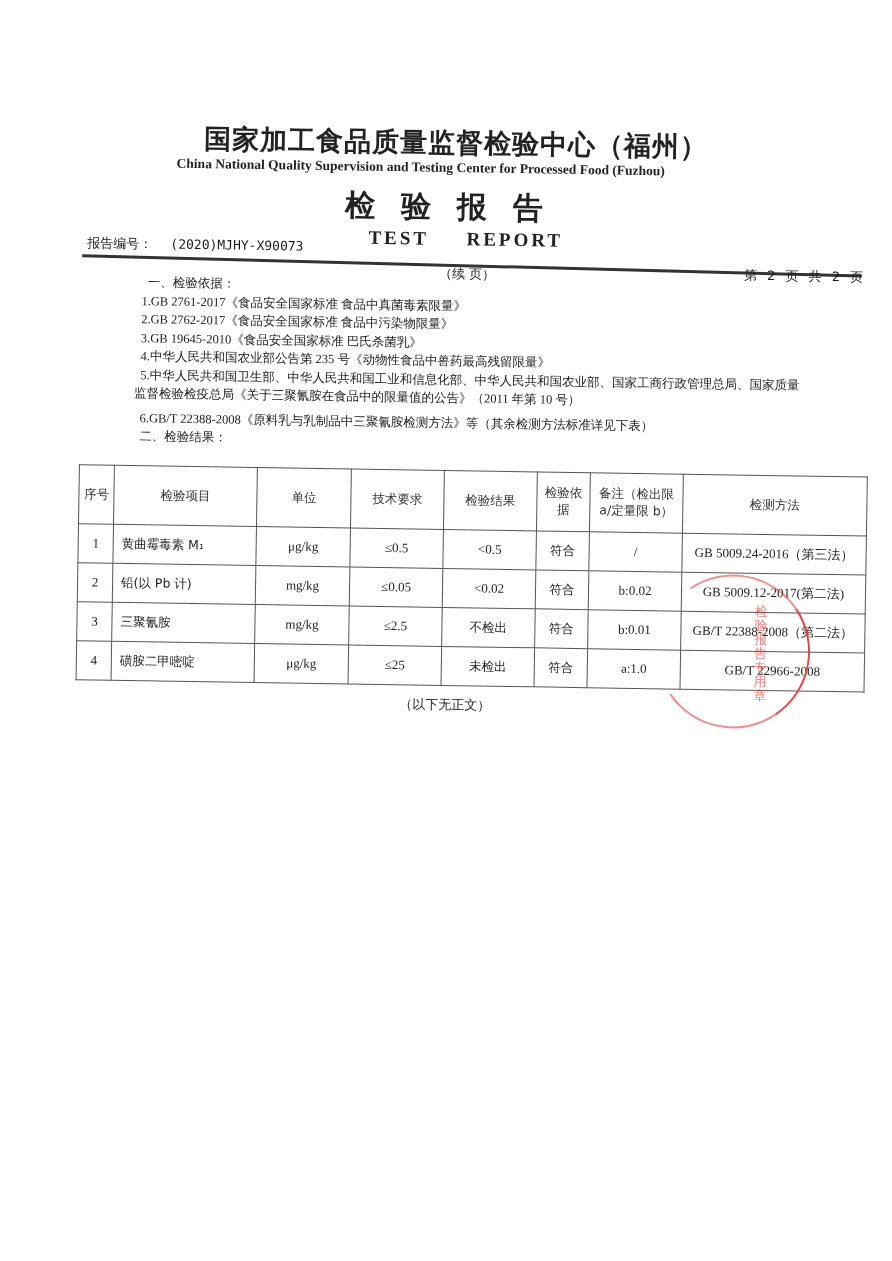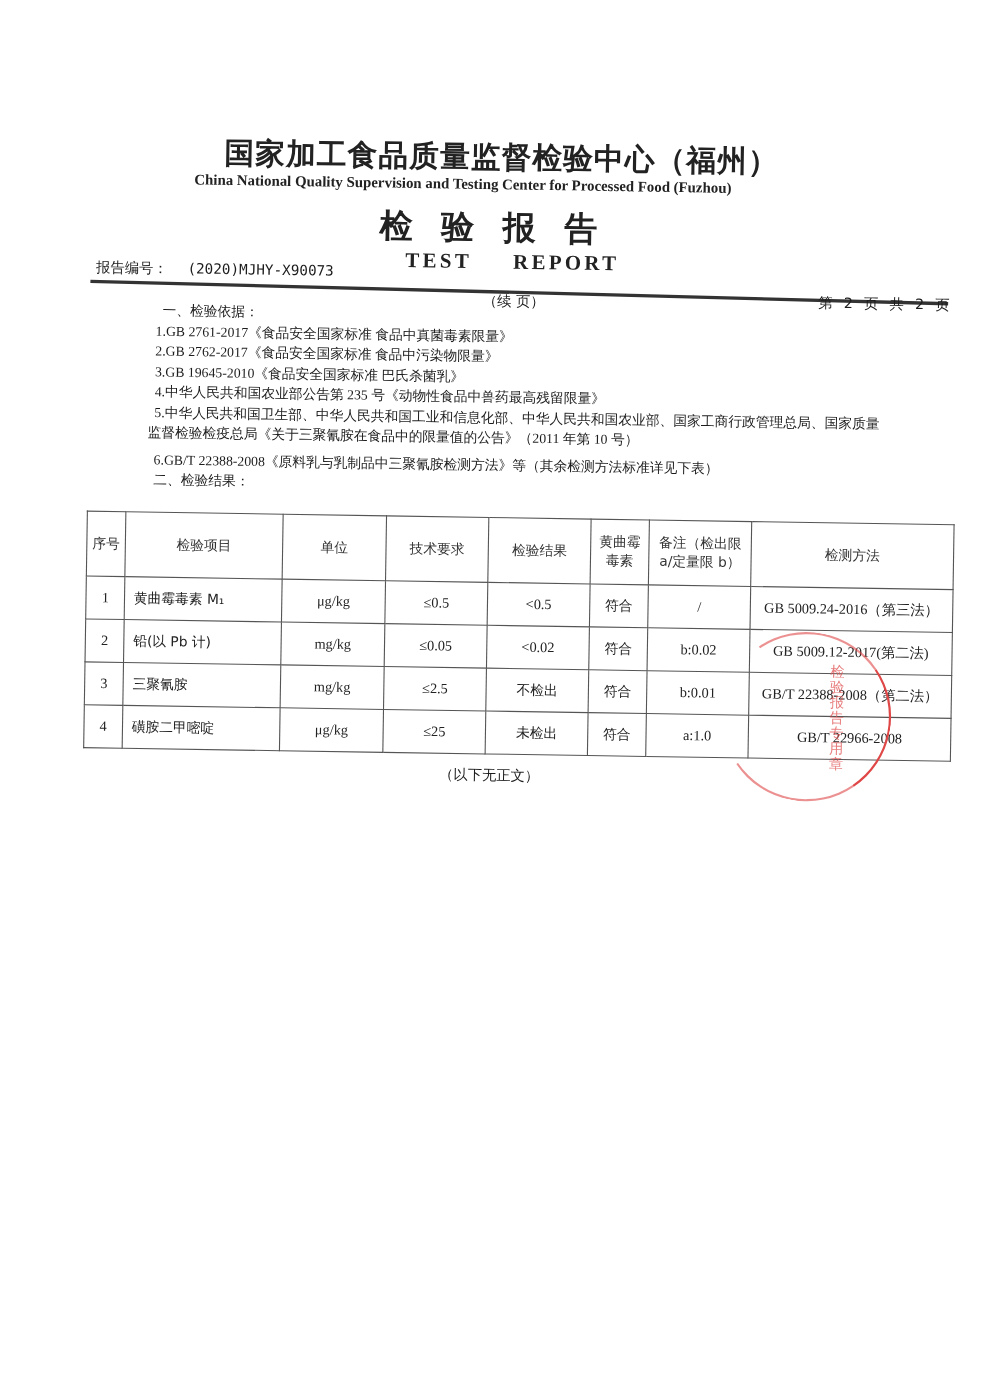--- a/index.html
+++ b/index.html
@@ -73,21 +73,21 @@
   </div>
 
   <table class="results">
     <thead>
       <tr>
         <th class="c-no">序号</th>
         <th class="c-item">检验项目</th>
         <th class="c-unit">单位</th>
         <th class="c-req">技术要求</th>
         <th class="c-res">检验结果</th>
-        <th class="c-judge">黄曲霉毒素</th>
+        <th class="c-judge">检验依据</th>
         <th class="c-note">备注（检出限 a/定量限 b）</th>
         <th class="c-method">检测方法</th>
       </tr>
     </thead>
     <tbody>
       <tr>
         <td>1</td>
         <td class="item">黄曲霉毒素 M₁</td>
         <td>μg/kg</td>
         <td>≤0.5</td>

